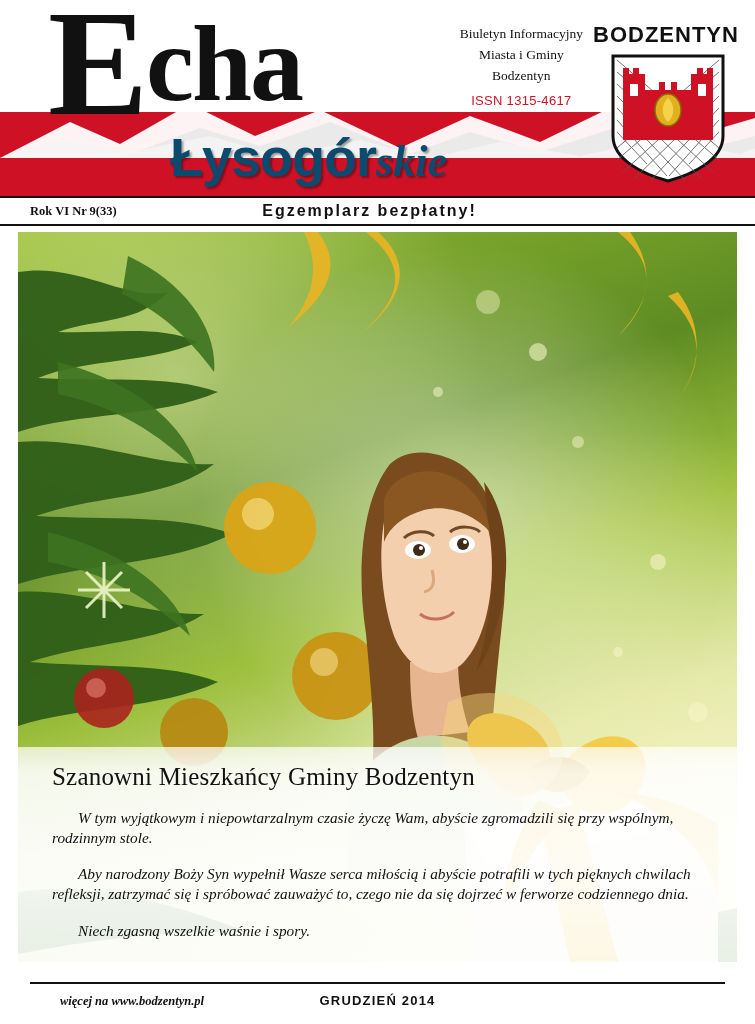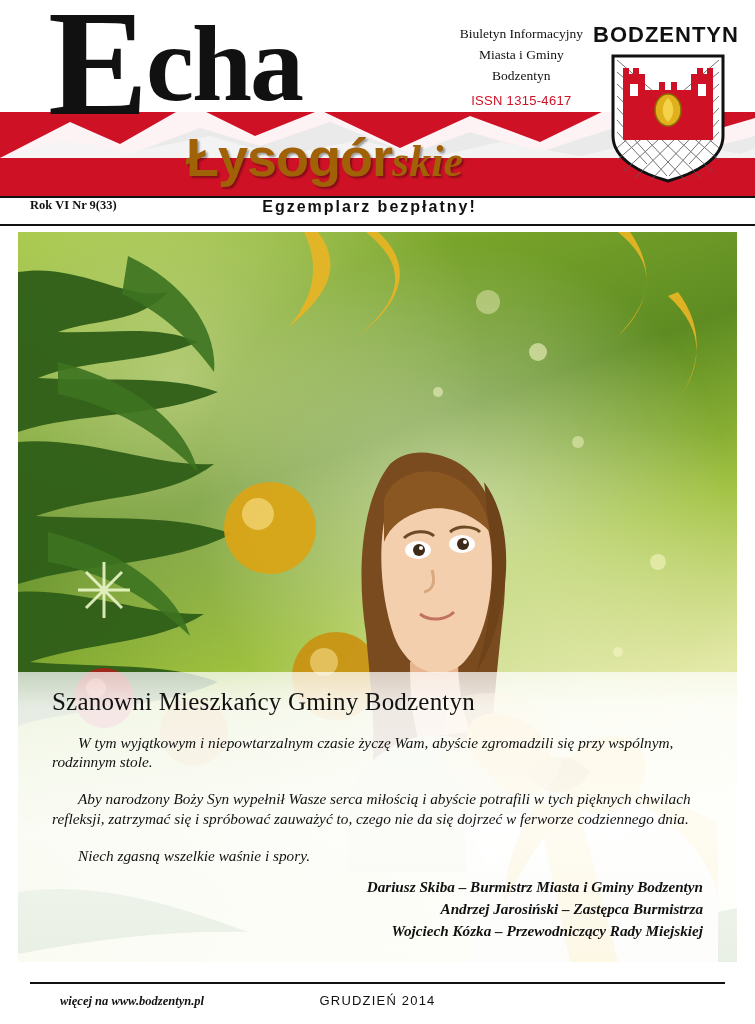--- a/index.html
+++ b/index.html
@@ -41,23 +41,23 @@
     letter-spacing:-2px;
     display:block;
     color:#111;
   }
   .mast-title .echa .bigE{
     font-size:150px;
     line-height:0.7;
     vertical-align:-14px;
   }
   .mast-lyso{
-    position:absolute;left:186px;top:126px;
+    position:absolute;left:170px;top:126px;
     z-index:6;
-    color:#a16207;
+    color:#0c4a6e;
     font-family:"Liberation Sans", sans-serif;
     font-weight:bold;
     font-size:54px;
     letter-spacing:-1px;
     text-shadow:2px 2px 2px rgba(0,0,0,.35);
   }
   .mast-lyso .skie{
     font-family:"Liberation Serif", serif;
     font-style:italic;
     font-weight:bold;
@@ -94,21 +94,21 @@
     position:absolute;right:28px;top:52px;width:118px;height:132px;z-index:8;
   }
 
   
   .infobar{
     position:relative;
     height:26px;
     border-top:2px solid #111;
     border-bottom:2px solid #111;
     background:#fff;
-    display:flex;
+    display:flex;align-items:center;
   }
   .infobar .left{
     margin-left:30px;
     font-family:"Liberation Serif", serif;
     font-weight:bold;font-size:12.5px;color:#111;
   }
   .infobar .center{
     position:absolute;left:0;right:16px;text-align:center;
     font-family:"Liberation Sans", sans-serif;
     font-weight:bold;font-size:16px;letter-spacing:2px;color:#111;
@@ -170,21 +170,21 @@
     position:absolute;left:30px;right:30px;top:0;height:2px;background:#111;
   }
   .footer .left{
     position:absolute;left:60px;top:12px;
     font-family:"Liberation Serif", serif;
     font-style:italic;font-weight:bold;font-size:12.5px;color:#111;
   }
   .footer .center{
     position:absolute;left:0;right:0;top:11px;text-align:center;
     font-family:"Liberation Sans", sans-serif;
-    font-size:13px;letter-spacing:1.2px;color:#111;
+    font-size:13px;letter-spacing:1.2px;color:#111;font-weight:bold;
   }
 </style>
 </head>
 <body>
 
 <div class="page">
 
   <div class="masthead">
     <div class="mast-red"></div>
 
@@ -339,25 +339,20 @@
       </g>
 
       <path d="M430 470 C470 452 520 460 540 500 C556 534 530 566 492 570 C448 574 420 540 424 504 Z" fill="#f6d87e" opacity="0.45"></path>
     </svg>
 
     <div class="letter">
       <h1>Szanowni Mieszkańcy Gminy Bodzentyn</h1>
       <p>W tym wyjątkowym i niepowtarzalnym czasie życzę Wam, abyście zgromadzili się przy wspólnym, rodzinnym stole.</p>
       <p>Aby narodzony Boży Syn wypełnił Wasze serca miłością i abyście potrafili w tych pięknych chwilach refleksji, zatrzymać się i spróbować zauważyć to, czego nie da się dojrzeć w ferworze codziennego dnia.</p>
       <p>Niech zgasną wszelkie waśnie i spory.</p>
-      <div class="signatures">
-        <div>Dariusz Skiba – Burmistrz Miasta i Gminy Bodzentyn</div>
-        <div>Andrzej Jarosiński – Zastępca Burmistrza</div>
-        <div>Wojciech Kózka – Przewodniczący Rady Miejskiej</div>
-      </div>
     </div>
   </div>
 
   <div class="footer">
     <div class="rule"></div>
     <div class="left">więcej na www.bodzentyn.pl</div>
     <div class="center">GRUDZIEŃ 2014</div>
   </div>
 
 </div>

